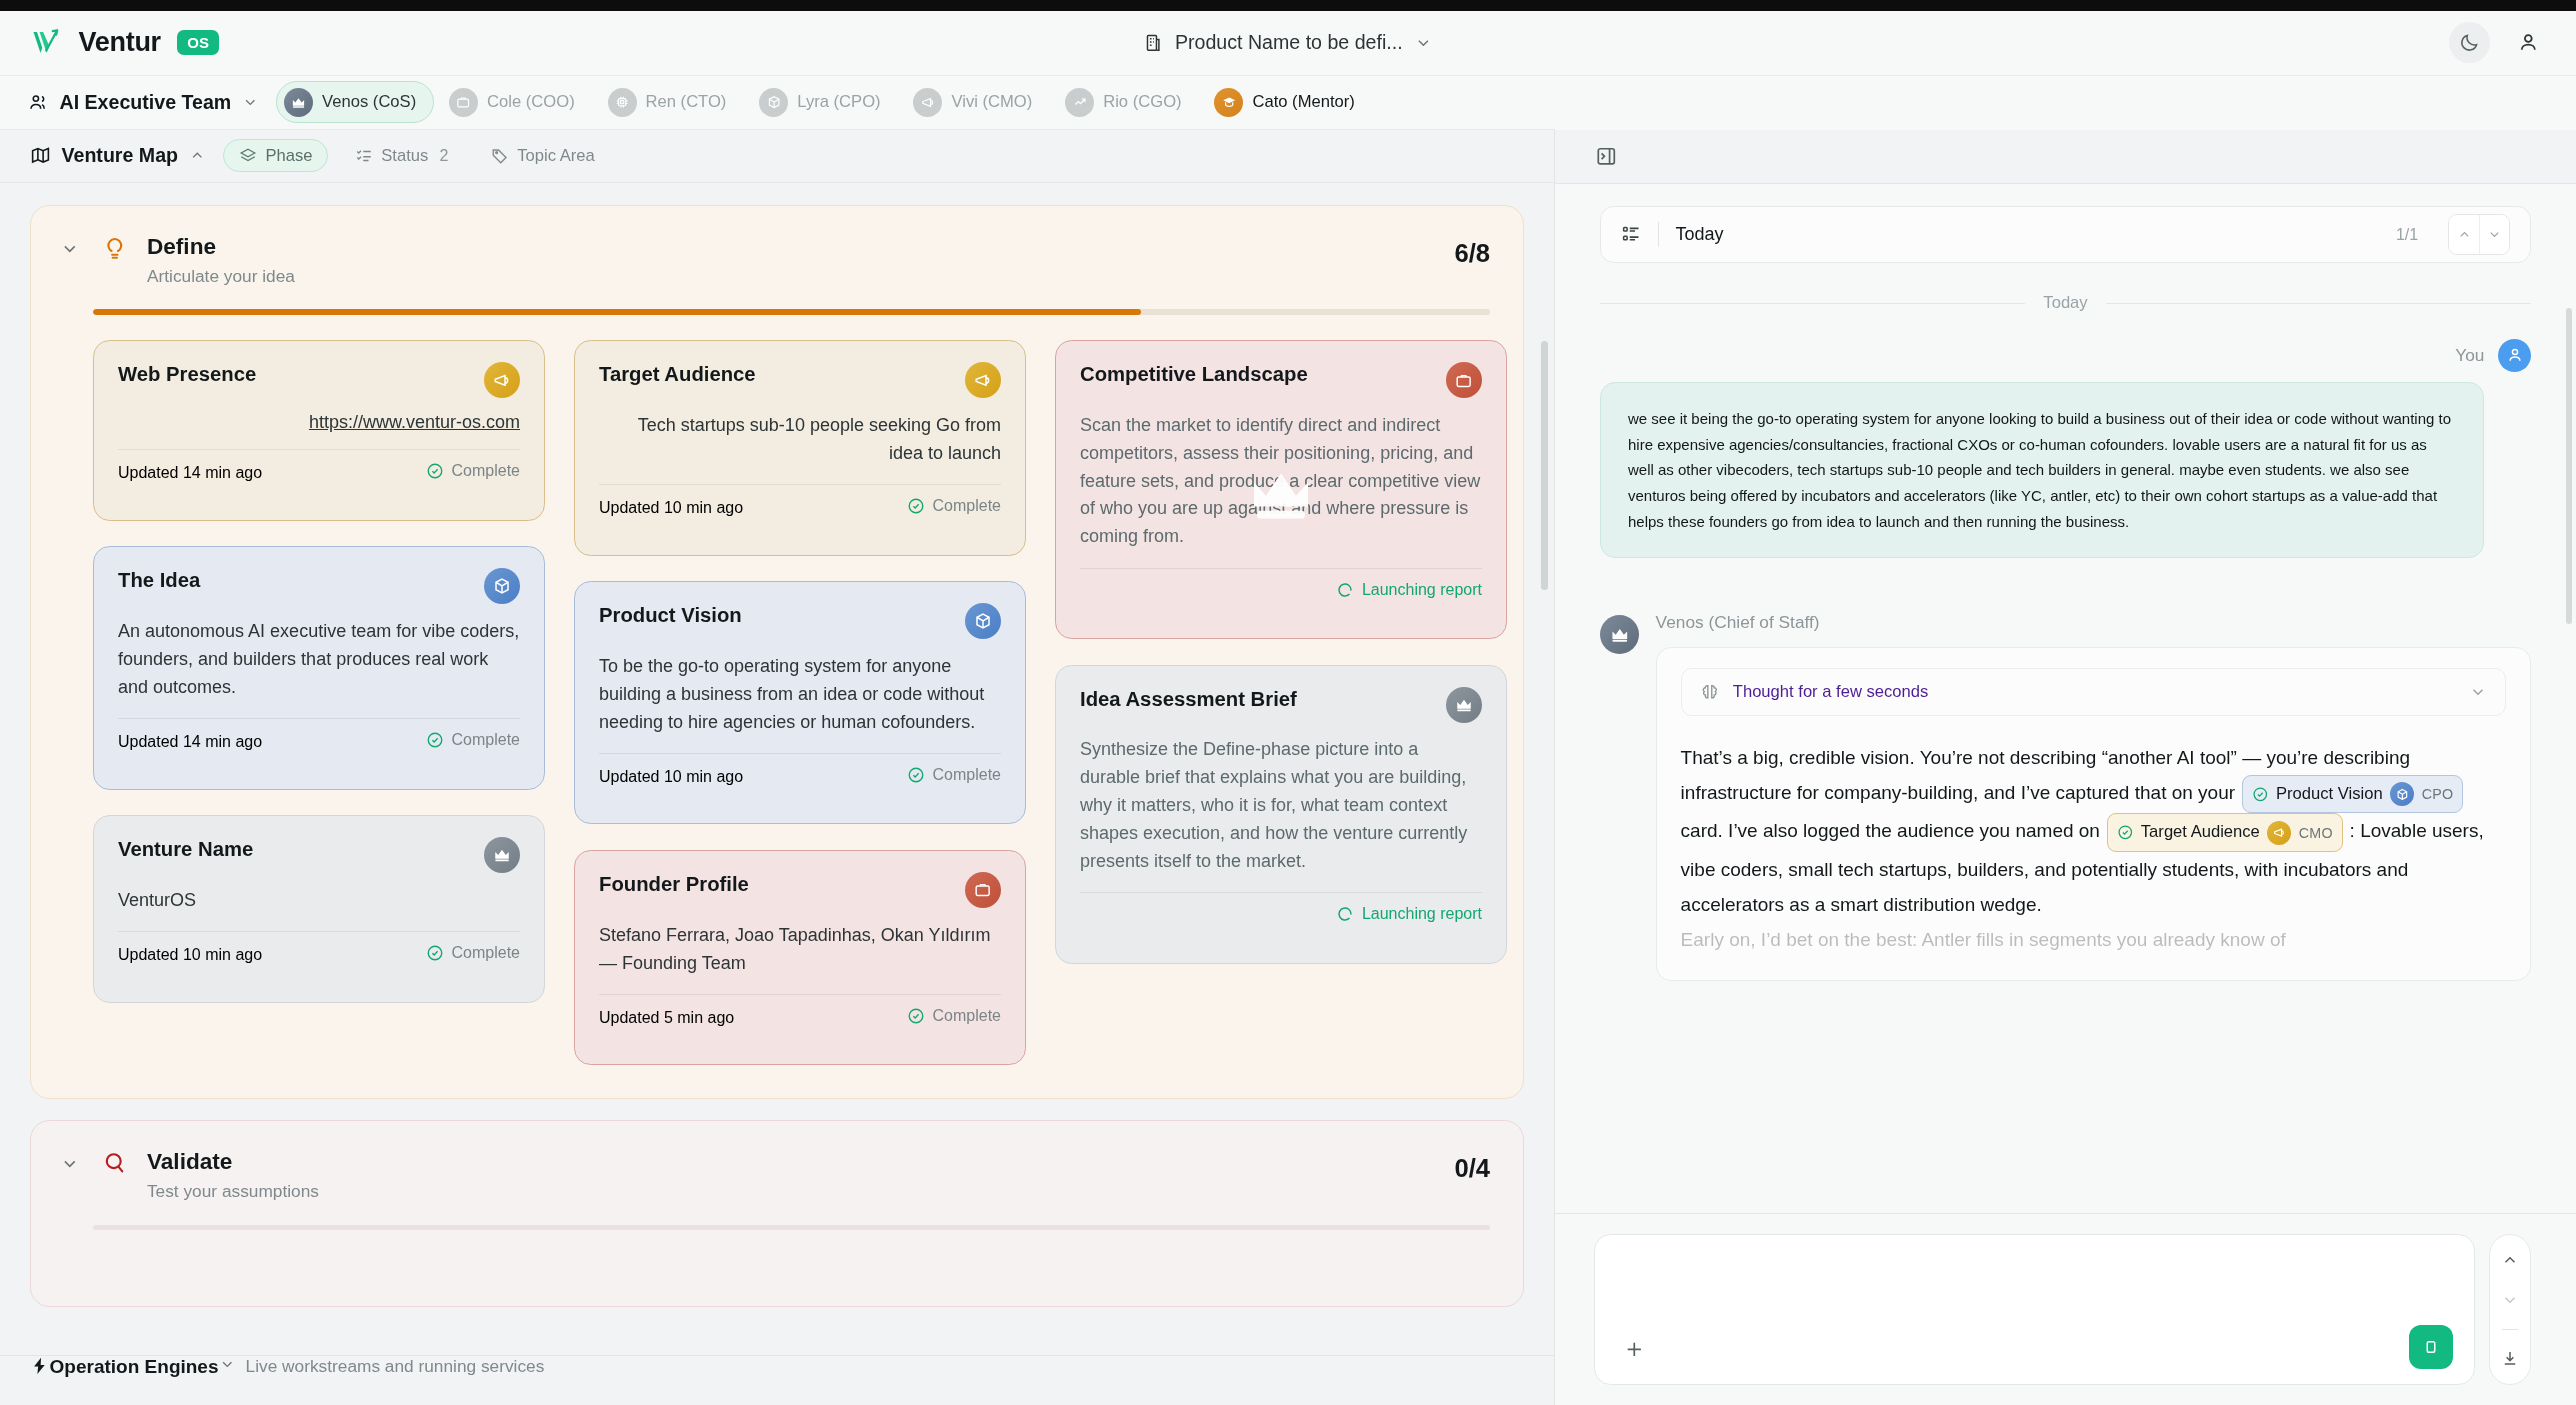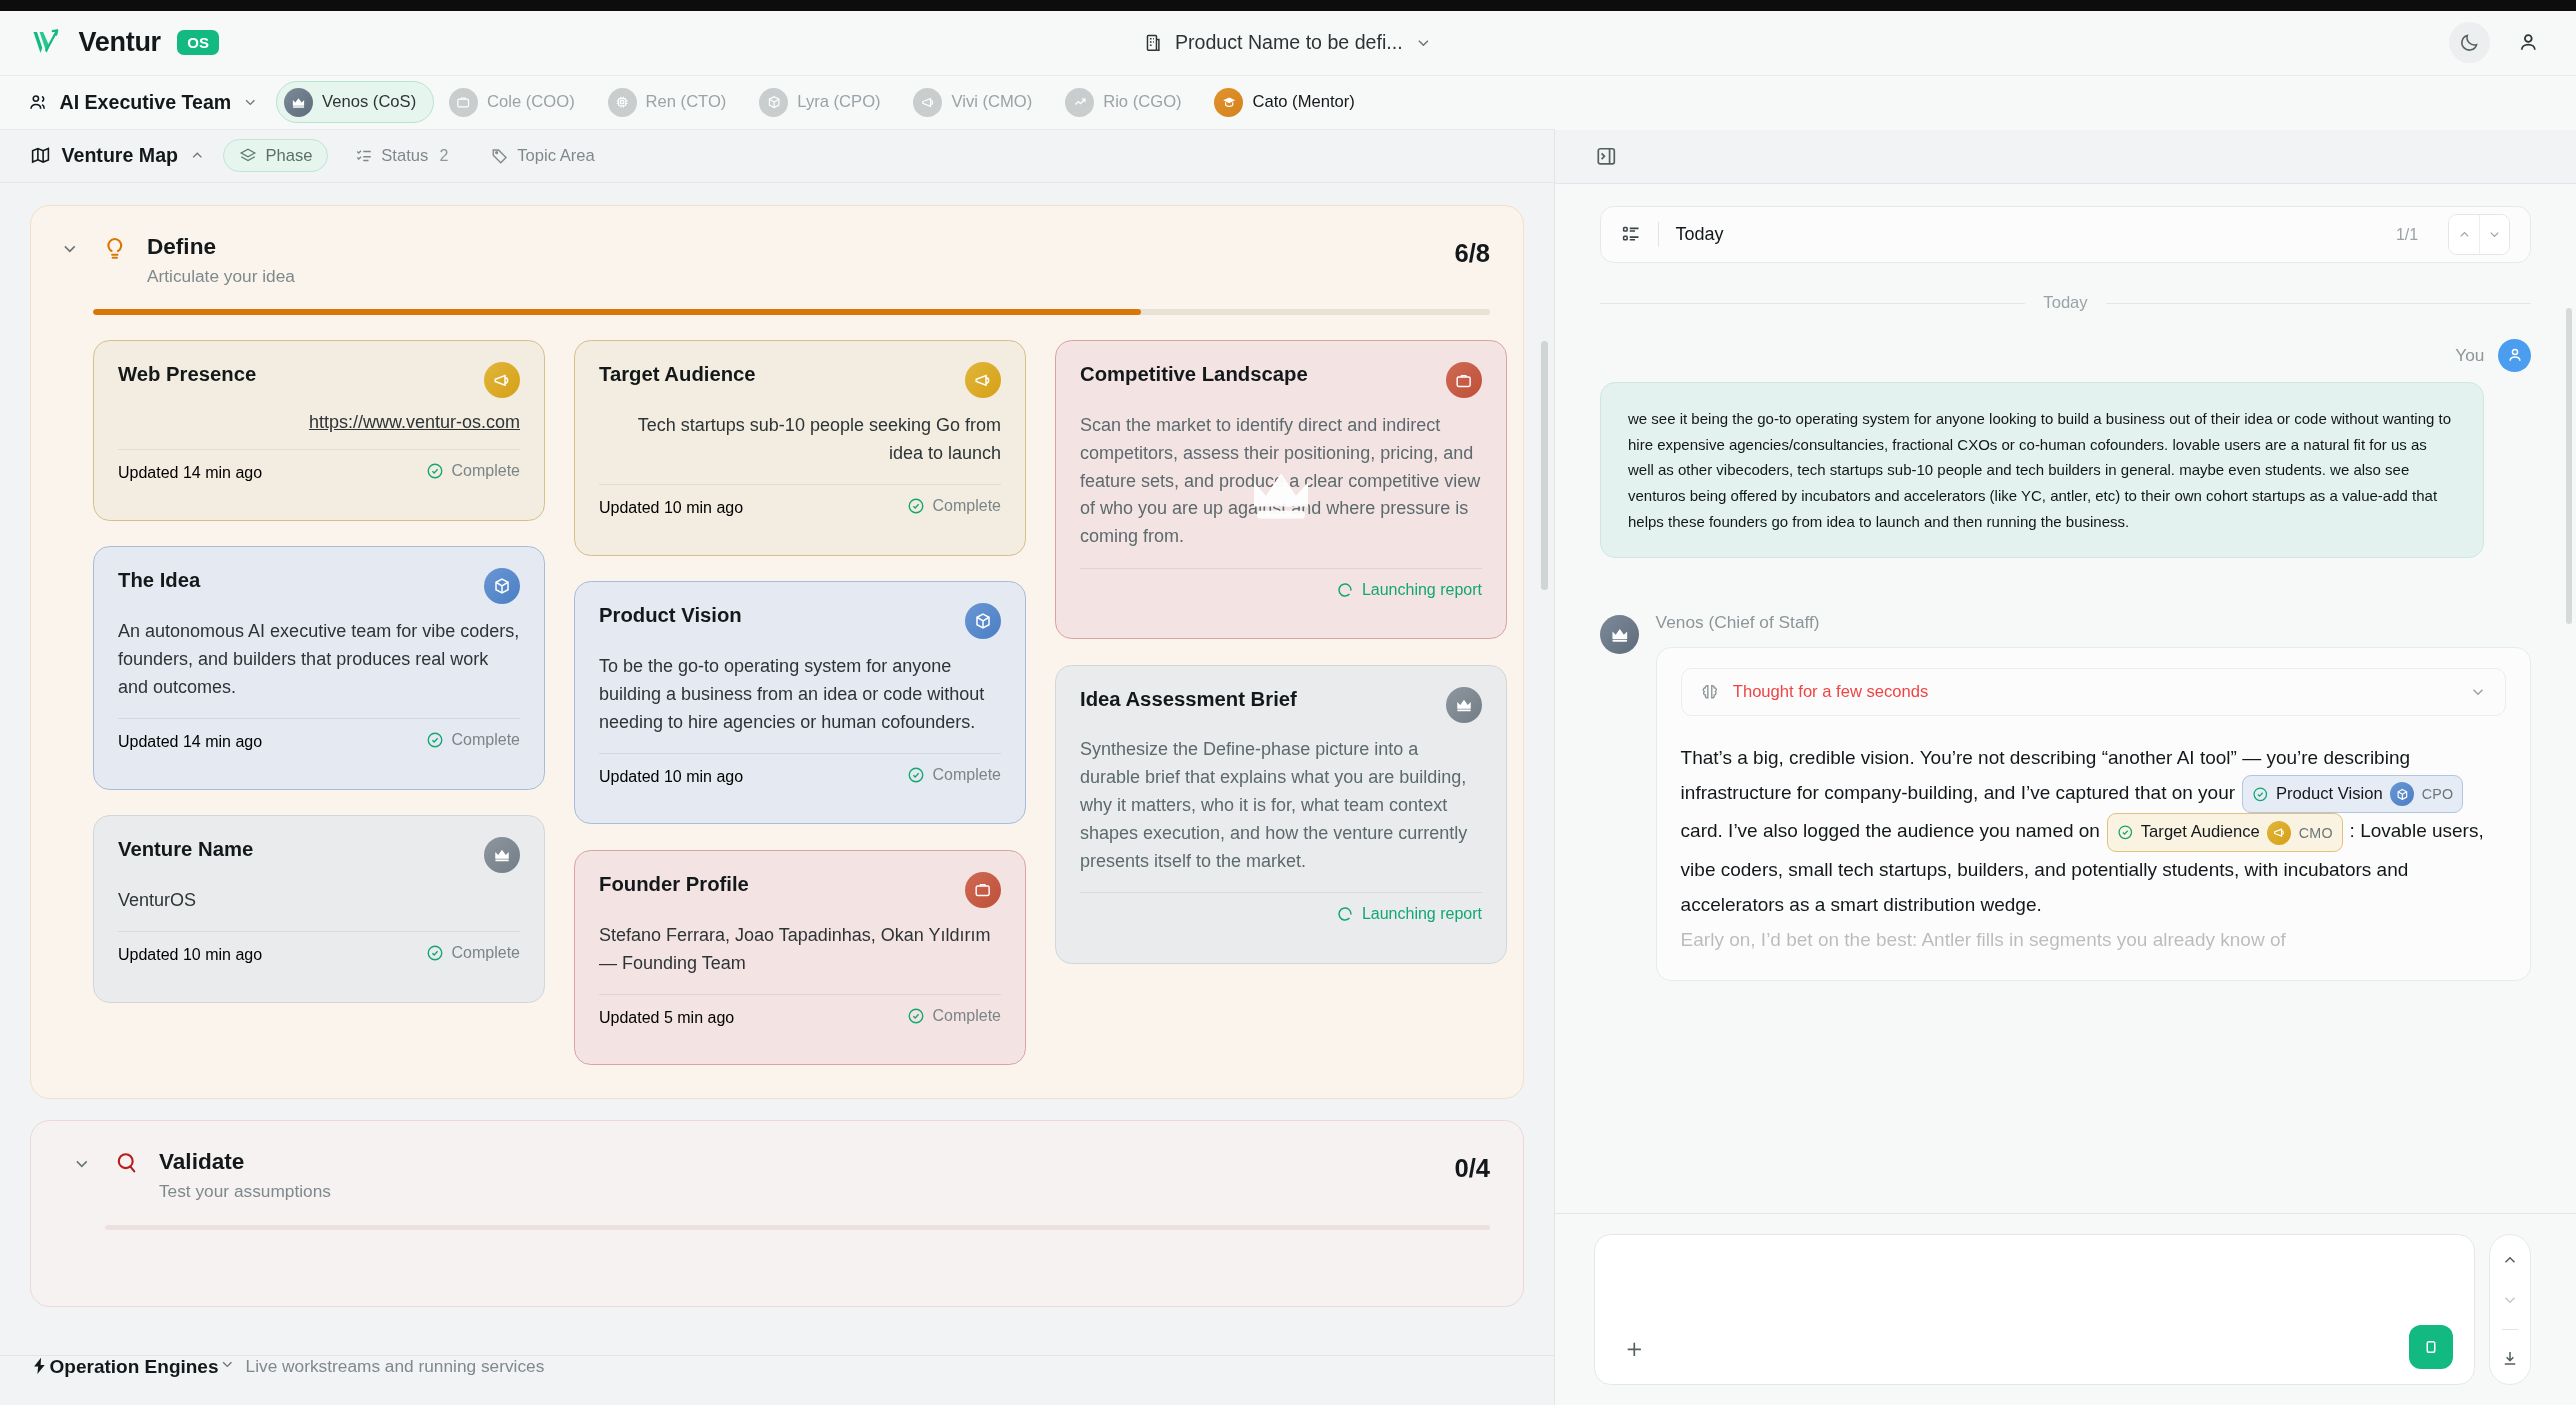--- a/index.html
+++ b/index.html
@@ -117,21 +117,21 @@
   .canvas {
     flex: 1; overflow: hidden; position: relative;
     padding: 22.6px 30px 0 30px;
     background: #f1f3f4;
   }
   .phase {
     border-radius: 19.6px; margin-bottom: 21px;
     overflow: hidden; position: relative;
   }
   .phase.define { background: #faf4ec; border: 0.8px solid #f0e0cb; }
-  .phase.validate { background: #f7f2f2; border: 0.8px solid #ecd8d8; padding-left: 12px; }
+  .phase.validate { background: #f7f2f2; border: 0.8px solid #ecd8d8; }
   .phase-head {
     display: flex; align-items: flex-start; gap: 19.6px;
     padding: 27px 33px 22.6px 25.6px; position: relative;
   }
   .caret-btn { background:none; border:none; cursor:pointer; padding: 6px 3px 0 3px; }
   .phase-icon { margin-top: 1.5px; flex: 0 0 auto; }
   .phase-name { font-size: 22.6px; font-weight: 700; color: #13181a; line-height: 1.25; }
   .phase-sub { font-size: 17.3px; color: #7f898c; margin-top: 4.5px; }
   .phase-count {
     margin-left: auto; font-size: 25.6px; font-weight: 700; color: #13181a;
@@ -265,21 +265,21 @@
   .ai-name { font-size: 17.3px; color: #8d9698; margin-bottom: 13.6px; }
   .ai-card {
     background: #fcfcfc; border: 0.8px solid #e8ebec; border-radius: 15px;
     padding: 19.6px 24px 22.6px 24px;
   }
   .thought-row {
     border: 0.8px solid #eaedee; border-radius: 10.5px; background: #fcfcfc;
     height: 48px; display: flex; align-items: center; gap: 13.6px;
     padding: 0 18px; margin-bottom: 24px; cursor: pointer;
   }
-  .thought-txt { font-size: 16.6px; color: #ef4444; }
+  .thought-txt { font-size: 16.6px; color: #4c1d95; }
   .ai-text {
     font-size: 19px; line-height: 1.85; color: #12181a;
   }
   .inline-chip {
     display: inline-flex; align-items: center; gap: 7.5px;
     padding: 3px 9px 3px 9px; border-radius: 9px;
     font-size: 16.6px; vertical-align: middle; margin: 0 1.5px;
     white-space: nowrap;
   }
   .inline-chip.pv { background: #e6ecf6; border: 0.8px solid #b3c4de; }

